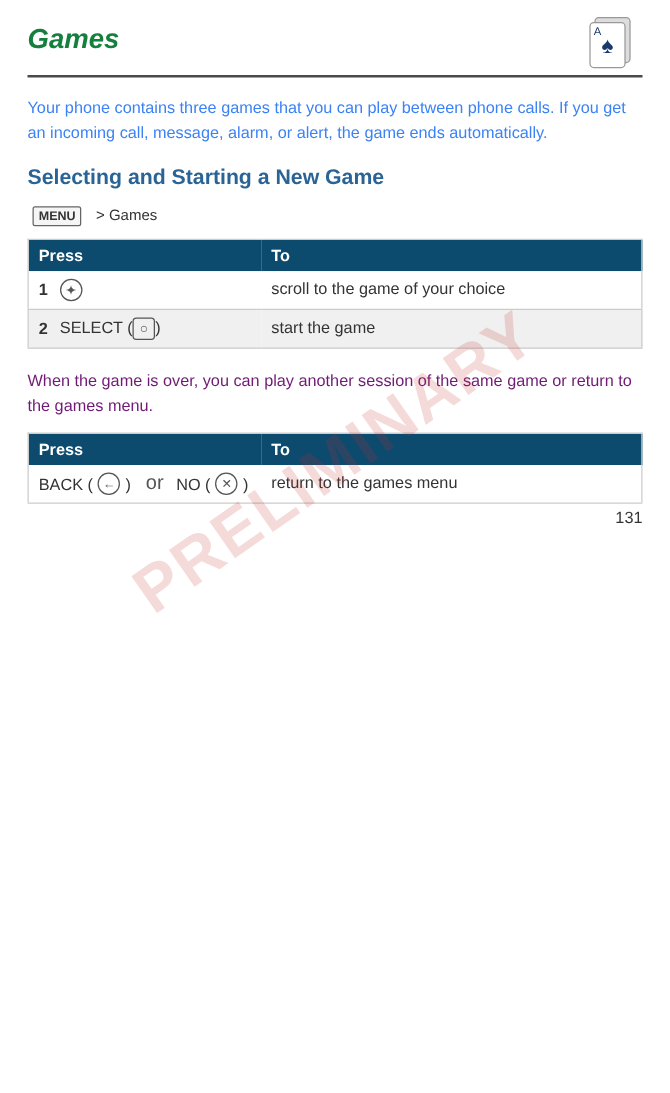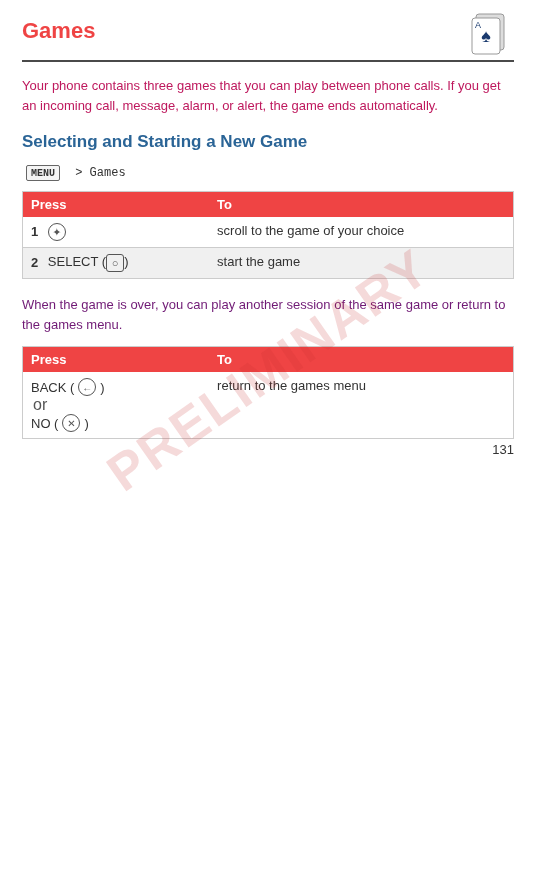--- a/index.html
+++ b/index.html
@@ -24,35 +24,36 @@
       display: flex;
       align-items: flex-start;
       justify-content: space-between;
       border-bottom: 2px solid #4a4a4a;
       padding-bottom: 4px;
       margin-bottom: 14px;
     }
 
     .page-title {
       font-size: 22px;
-      font-weight: bold;
-      color: #ef4444;
+      font-style: italic;
+      font-weight: bold;
+      color: #15803d;
       font-family: Arial, sans-serif;
     }
 
     .card-icon {
       width: 48px;
       height: 48px;
       margin-top: -10px;
     }
 
     
     .intro-text {
       font-size: 13px;
-      color: #be185d;
+      color: #3b82f6;
       line-height: 1.5;
       margin-bottom: 16px;
     }
 
     
     .section-heading {
       font-size: 17px;
       font-weight: bold;
       color: #2a6496;
       margin-bottom: 10px;
@@ -72,23 +73,22 @@
       font-weight: bold;
       color: #2a6496;
       margin-right: 16px;
       min-width: 130px;
     }
 
     .find-feature-path {
       font-size: 12px;
       color: #333;
       display: flex;
-      align-items: center;
+      align-items: flex-start;
       gap: 4px;
-      font-family: Liberation Mono, monospace;
     }
 
     .menu-icon-box {
       display: inline-flex;
       align-items: center;
       justify-content: center;
       border: 1px solid #666;
       border-radius: 2px;
       padding: 1px 4px;
       font-size: 10px;
@@ -102,21 +102,21 @@
 
     
     .data-table {
       width: 100%;
       border-collapse: collapse;
       margin-bottom: 16px;
       border: 1px solid #ccc;
     }
 
     .data-table thead tr {
-      background-color: #ef4444;
+      background-color: #0c4a6e;
     }
 
     .data-table thead th {
       color: #ffffff;
       font-weight: bold;
       font-size: 13px;
       text-align: left;
       padding: 5px 8px;
     }
 
@@ -208,22 +208,23 @@
     .page-number {
       position: absolute;
       bottom: 16px;
       right: 22px;
       font-size: 13px;
       color: #333;
     }
 
     .press-cell-content {
       display: flex;
-      flex-direction: column;
-      gap: 0;
+      flex-direction: row;
+      gap: 10px;
+      text-align: center;
     }
 
     .press-line {
       display: flex;
       align-items: center;
       gap: 4px;
     }
 
     .or-text {
       font-size: 16px;

